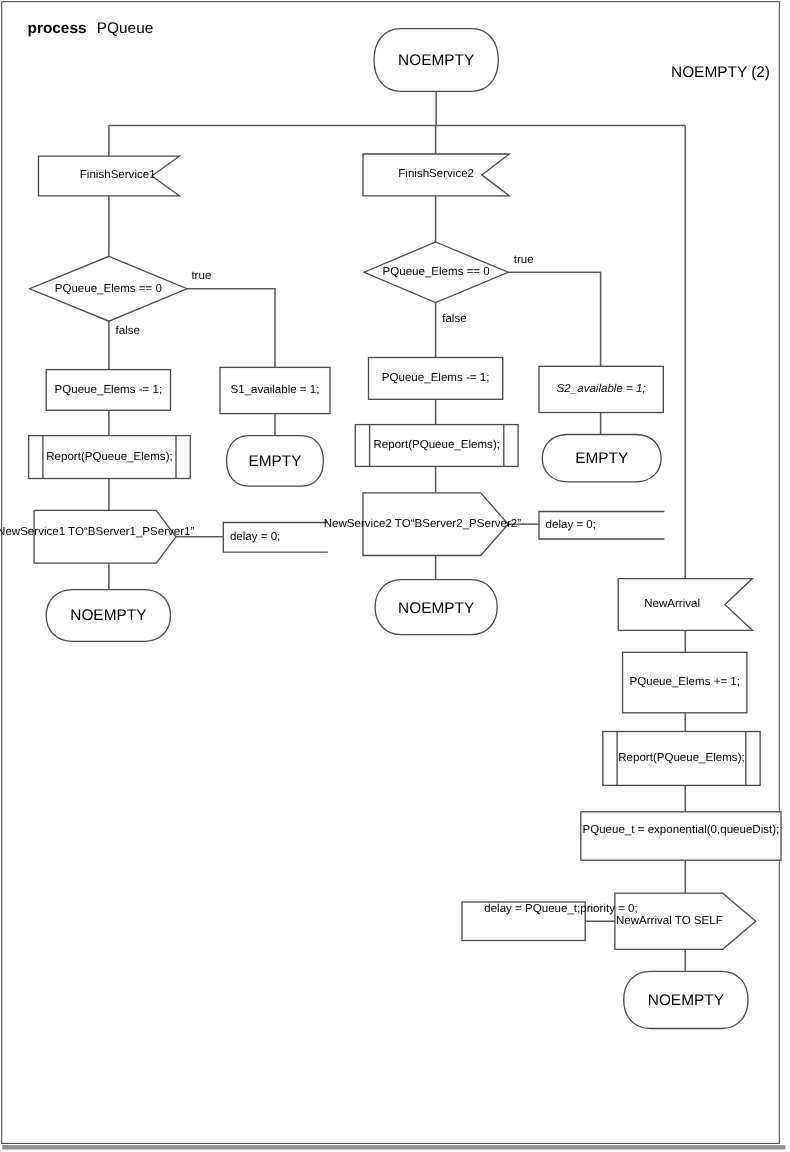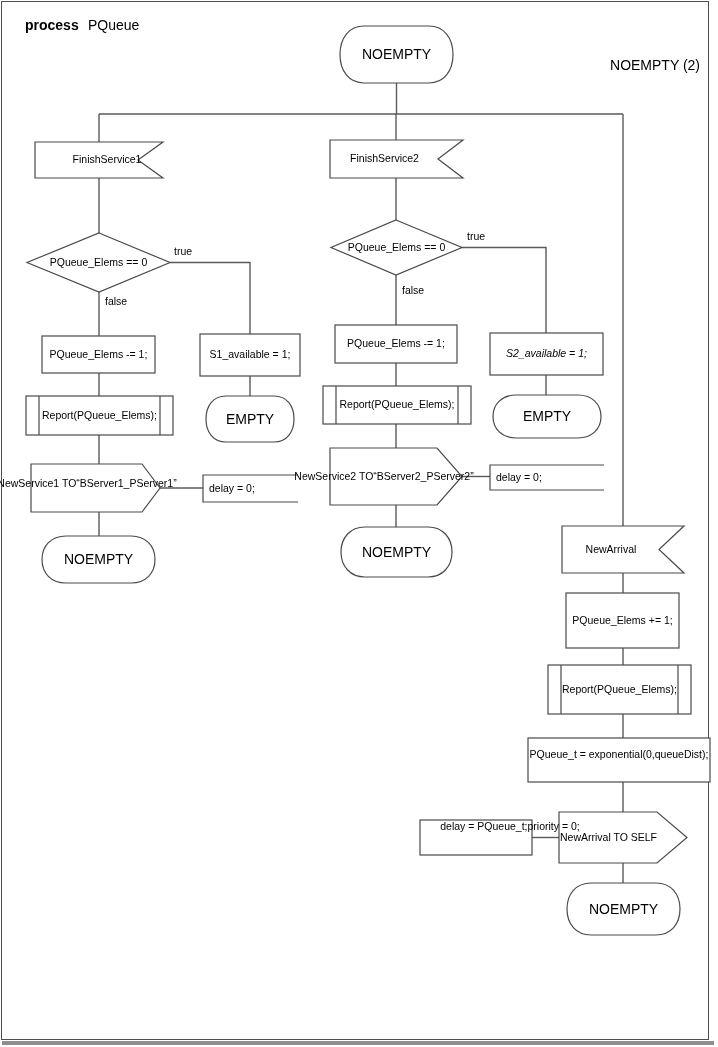--- a/index.html
+++ b/index.html
@@ -108,21 +108,21 @@
 <div class="lbl" style="left:39px;top:396px;width:121px;height:39px;">Report(PQueue_Elems);</div>
 <div class="lbl col" style="left:31px;top:463px;width:112px;height:42px;">
   <div>NewService1 TO</div>
   <div>“BServer1_PServer1”</div>
 </div>
 <div class="lbl ll" style="left:203px;top:475px;width:93px;height:27px;">delay = 0;</div>
 <div class="lbl fs11" style="left:42px;top:536px;width:113px;height:47px;">NOEMPTY</div>
 <div class="lbl" style="left:200px;top:334px;width:100px;height:42px;">S1_available = 1;</div>
 <div class="lbl fs11" style="left:206px;top:396px;width:88px;height:46px;">EMPTY</div>
 
-<div class="lbl" style="left:330px;top:140px;width:109px;height:38px;">FinishService2</div>
+<div class="lbl" style="left:330px;top:140px;width:109px;height:38px;padding-left:12px;">FinishService2</div>
 <div class="lbl" style="left:331px;top:220px;width:131px;height:55px;">PQueue_Elems == 0</div>
 <div class="lbl" style="left:467px;top:230px;">true</div>
 <div class="lbl" style="left:402px;top:284px;">false</div>
 <div class="lbl" style="left:335px;top:325px;width:122px;height:38px;">PQueue_Elems -= 1;</div>
 <div class="lbl" style="left:336px;top:386px;width:122px;height:38px;">Report(PQueue_Elems);</div>
 <div class="lbl col" style="left:330px;top:448px;width:108px;height:57px;">
   <div>NewService2 TO</div>
   <div>“BServer2_PServer2”</div>
 </div>
 <div class="lbl ll" style="left:490px;top:465px;width:93px;height:25px;">delay = 0;</div>

